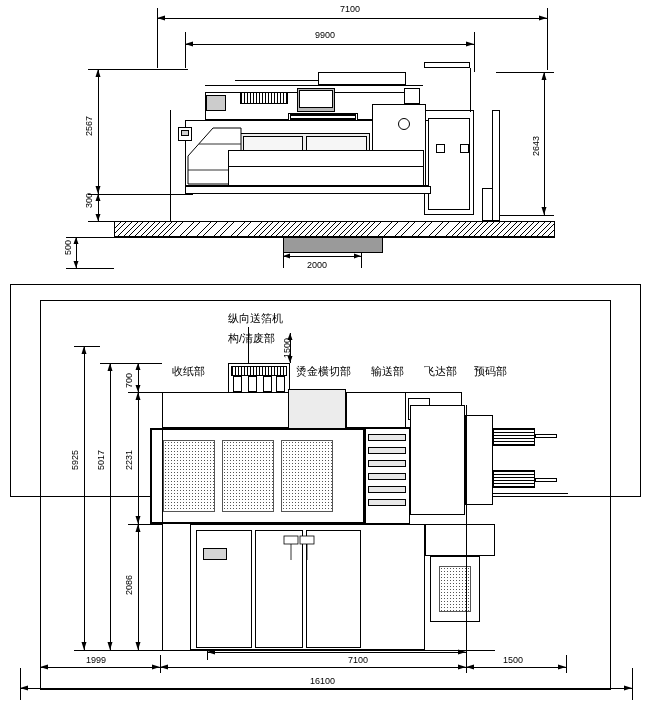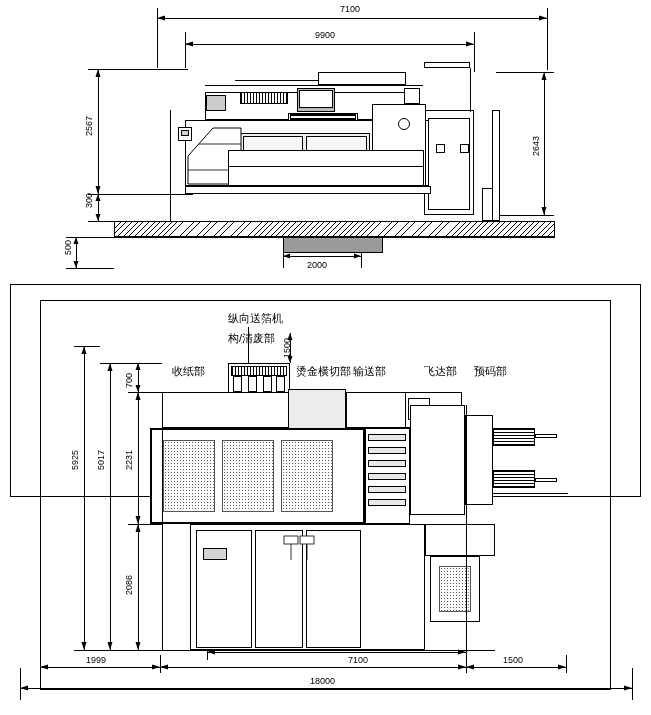--- a/index.html
+++ b/index.html
@@ -198,21 +198,21 @@
 
   <div class="vline" style="left:170px; top:110px; height:111px;"></div>
 
   <div class="box" style="left:10px; top:284px; width:631px; height:213px;"></div>
   <div class="box" style="left:40px; top:300px; width:571px; height:390px;"></div>
 
   <div class="lbl cn" style="left:228px; top:313px;">纵向送箔机</div>
   <div class="lbl cn" style="left:228px; top:333px;">构/清废部</div>
   <div class="lbl cn" style="left:172px; top:366px;">收纸部</div>
   <div class="lbl cn" style="left:296px; top:366px;">烫金横切部</div>
-  <div class="lbl cn" style="left:353px; top:366px;">输送部</div>
+  <div class="lbl cn" style="left:371px; top:366px;">输送部</div>
   <div class="lbl cn" style="left:424px; top:366px;">飞达部</div>
   <div class="lbl cn" style="left:474px; top:366px;">预码部</div>
   <div class="lbl cn" style="left:309px; top:583px;">踏板部</div>
 
   <div class="vline" style="left:290px; top:333px; height:30px;"></div>
   <svg class="abs" style="left:286px; top:331px;" width="9" height="34">
     <polygon points="4,2 1.5,9 6.5,9" fill="#000"></polygon>
     <polygon points="4,32 1.5,25 6.5,25" fill="#000"></polygon>
   </svg>
   <div class="lbl" style="left:283px; top:358px; transform:rotate(-90deg); transform-origin:left top;">1500</div>
@@ -296,21 +296,21 @@
   </svg>
   <div class="lbl" style="left:503px; top:656px;">1500</div>
 
   <div class="vline" style="left:20px; top:668px; height:32px;"></div>
   <div class="vline" style="left:632px; top:668px; height:32px;"></div>
   <div class="hline" style="left:20px; top:688px; width:612px;"></div>
   <svg class="abs" style="left:18px; top:684px;" width="616" height="9">
     <polygon points="2,4 10,1.5 10,6.5" fill="#000"></polygon>
     <polygon points="614,4 606,1.5 606,6.5" fill="#000"></polygon>
   </svg>
-  <div class="lbl" style="left:310px; top:677px;">18000</div>
+  <div class="lbl" style="left:310px; top:677px;">16100</div>
 
   <div class="box" style="left:228px; top:363px; width:62px; height:30px; background:#ffffff;"></div>
   <div class="box vstripe" style="left:231px; top:366px; width:56px; height:10px;"></div>
   <div class="box" style="left:233px; top:376px; width:9px; height:16px; background:#ffffff;"></div>
   <div class="box" style="left:248px; top:376px; width:9px; height:16px; background:#ffffff;"></div>
   <div class="box" style="left:263px; top:376px; width:9px; height:16px; background:#ffffff;"></div>
   <div class="box" style="left:276px; top:376px; width:9px; height:16px; background:#ffffff;"></div>
 
   <div class="vline" style="left:248px; top:327px; height:36px;"></div>
 

